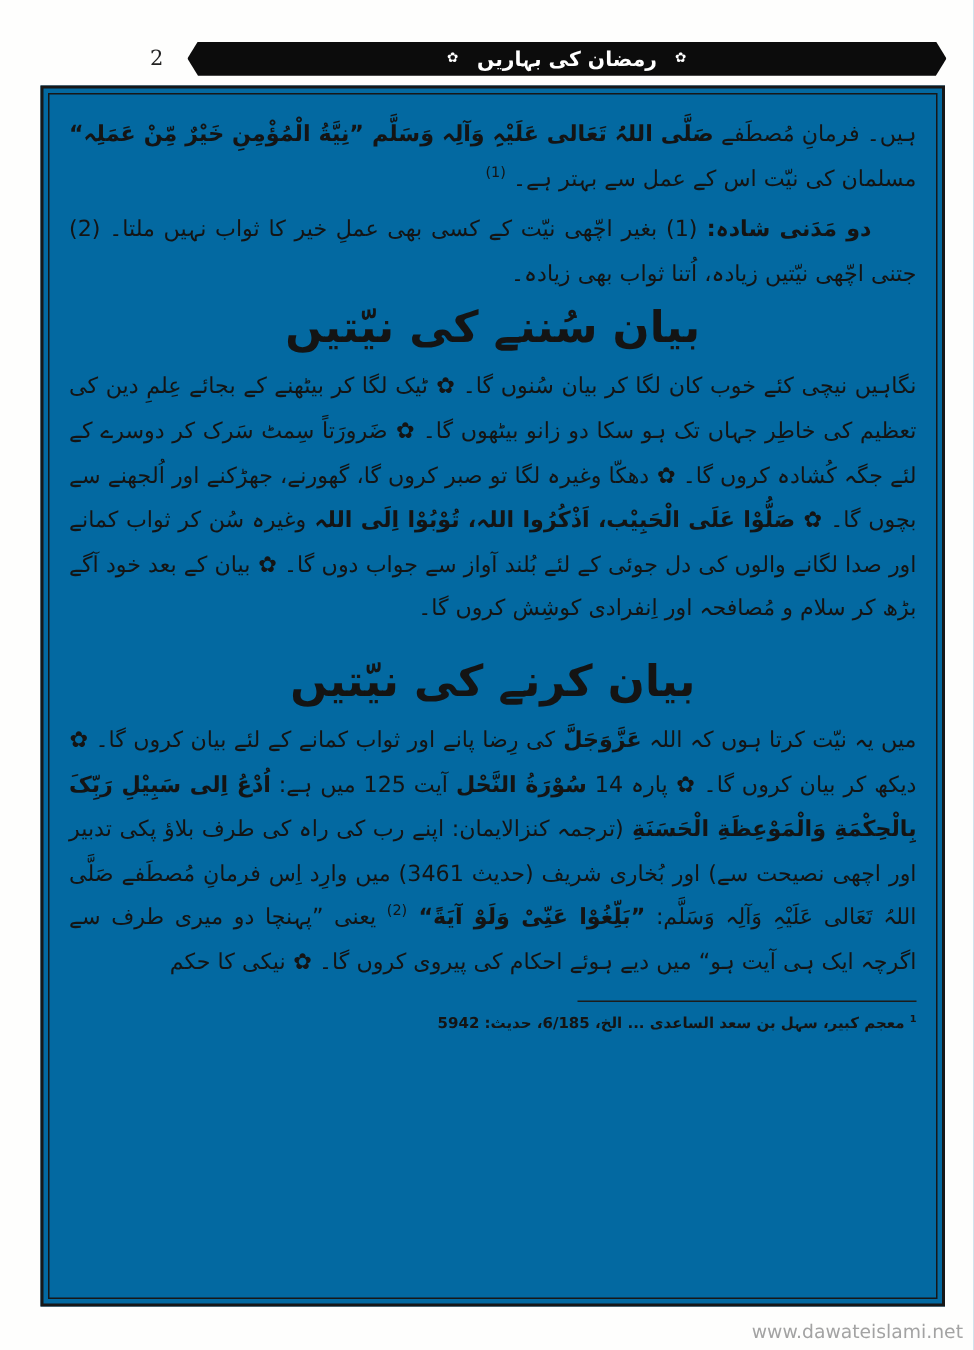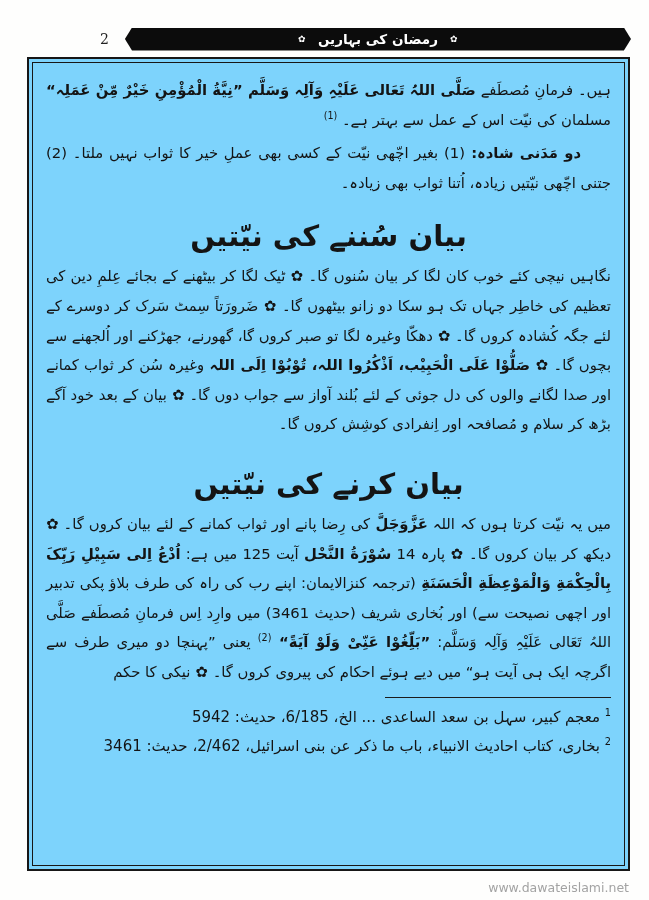--- a/index.html
+++ b/index.html
@@ -25,51 +25,51 @@
     flex:1;height:23px;background:#0c0c0c;color:#ffffff;
     display:flex;align-items:center;justify-content:center;gap:12px;
     clip-path:polygon(1.4% 0,98.6% 0,100% 50%,98.6% 100%,1.4% 100%,0 50%);
     font-size:13.5px;font-weight:bold;direction:rtl;letter-spacing:.5px;
   }
   .banner .orn{font-size:9px;line-height:1;}
   
   .frame{
     position:absolute;top:57px;left:27px;right:19px;bottom:29px;
     border:2.5px solid #171717;
-    padding:3px;box-sizing:border-box;background:#7dd3fc;
+    padding:3px;box-sizing:border-box;background:#0369a1;
   }
   .frame-inner{
     border:1px solid #171717;height:100%;box-sizing:border-box;
     padding:12px 13px 6px;direction:rtl;overflow:hidden;
   }
   .para{
     margin:0 0 4px;font-size:14.8px;line-height:2.0;
     text-align:justify;text-justify:inter-word;
   }
   .para.indent{text-indent:30px;}
   .b{font-weight:bold;}
   .sup{vertical-align:super;font-size:.65em;}
   .heading{
     font-size:29px;font-weight:bold;text-align:center;
-    margin:22px 0 8px;letter-spacing:.5px;
+    margin:4px 0 8px;letter-spacing:.5px;
   }
   .salawat{
     display:flex;justify-content:space-evenly;align-items:center;
     font-weight:bold;font-size:16px;margin:6px 0 10px;
   }
   .footnote-sep{
     border-top:1.5px solid #1c1c1c;width:40%;
     margin:10px 0 5px;
   }
   .footnotes p{
-    margin:0;font-size:15px;line-height:1.95;text-align:right;
+    margin:0;font-size:10px;line-height:1.95;text-align:right;font-weight:bold;
   }
   
   .watermark{
-    position:absolute;right:20px;bottom:5px;
+    position:absolute;right:7px;bottom:5px;
     font-size:12.5px;color:#a3a3a3;direction:ltr;
   }
 </style>
 </head>
 <body>
 
 <div class="page">
 
   <div class="header">
     <span class="page-num">2</span>
@@ -95,21 +95,20 @@
       </div>
 
       <h1 class="heading">بیان کرنے کی نیّتیں</h1>
 
       <p class="para"><span>میں یہ نیّت کرتا ہوں کہ اللہ </span><span class="b">عَزَّوَجَلَّ </span><span>کی رِضا پانے اور ثواب کمانے کے لئے بیان کروں گا۔ </span><span class="b">✿ </span><span>دیکھ کر بیان کروں گا۔ </span><span class="b">✿ </span><span>پارہ 14 </span><span class="b">سُوْرَةُ النَّحْل</span><span> آیت 125 میں ہے: </span><span class="b">اُدْعُ اِلی سَبِیْلِ رَبِّکَ بِالْحِکْمَةِ وَالْمَوْعِظَةِ الْحَسَنَةِ </span><span>(ترجمہ کنزالایمان: اپنے رب کی راہ کی طرف بلاؤ پکی تدبیر اور اچھی نصیحت سے) اور بُخاری شریف (حدیث 3461) میں وارِد اِس فرمانِ مُصطَفے </span><span>صَلَّی اللہُ تَعَالی عَلَیْہِ وَآلِہ وَسَلَّم: </span><span class="b">”بَلِّغُوْا عَنِّیْ وَلَوْ آیَةً“ </span><span class="sup">(2)</span><span> یعنی ”پہنچا دو میری طرف سے اگرچہ ایک ہی آیت ہو“ میں دیے ہوئے احکام کی پیروی کروں گا۔ </span><span class="b">✿ </span><span>نیکی کا حکم</span></p>
 
       <div class="footnote-sep"></div>
 
       <div class="footnotes">
         <p><span class="sup">1</span><span> معجم کبیر، سہل بن سعد الساعدی ... الخ، 6/185، حدیث: 5942</span></p>
-        <p><span class="sup">2</span><span> بخاری، کتاب احادیث الانبیاء، باب ما ذکر عن بنی اسرائیل، 2/462، حدیث: 3461</span></p>
       </div>
 
     </div>
   </div>
 
   <div class="watermark">www.dawateislami.net</div>
 
 </div>
 
 </body></html>

